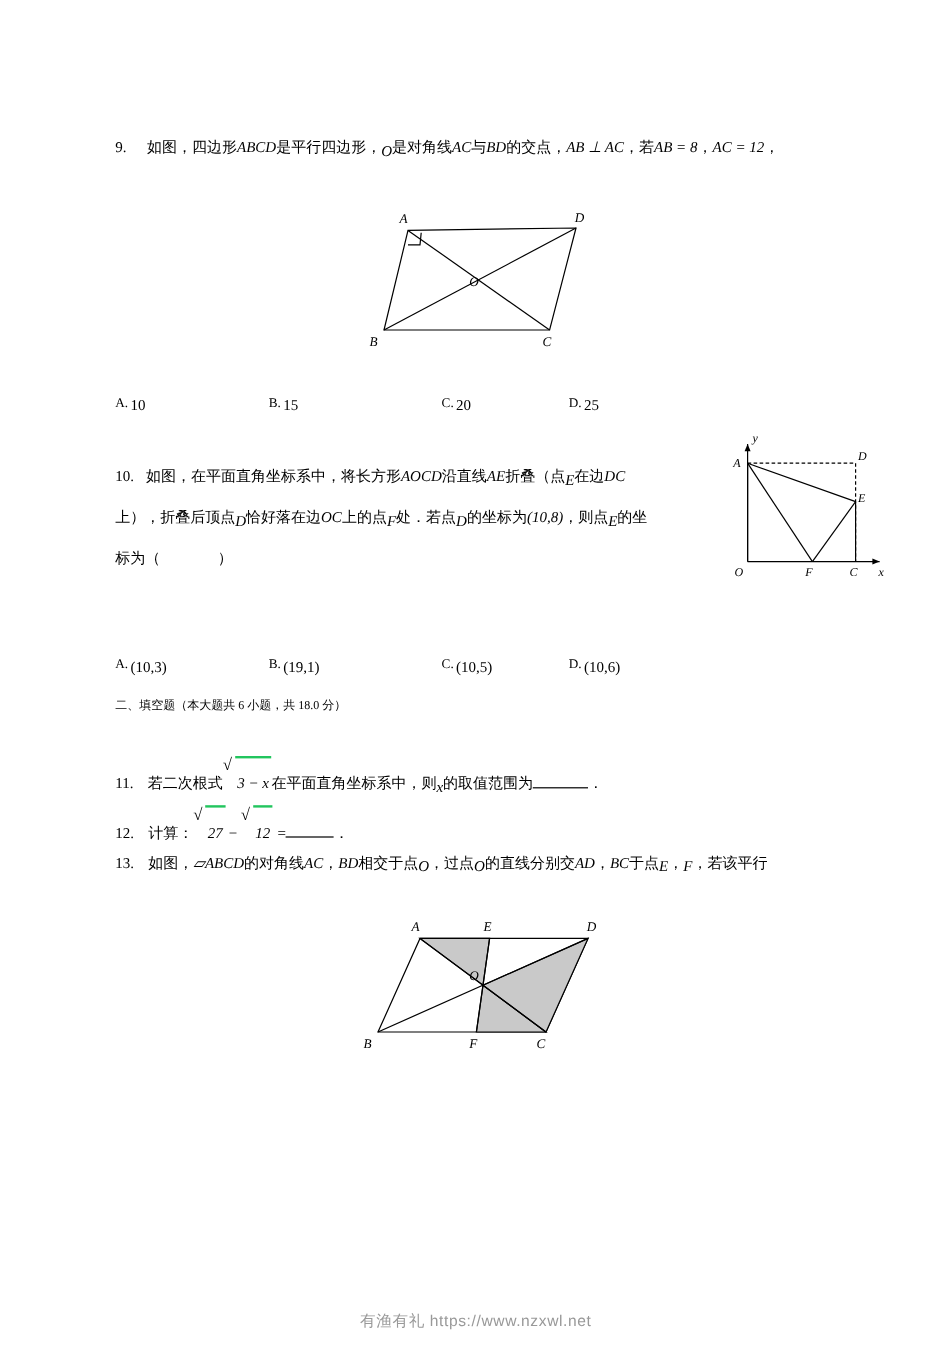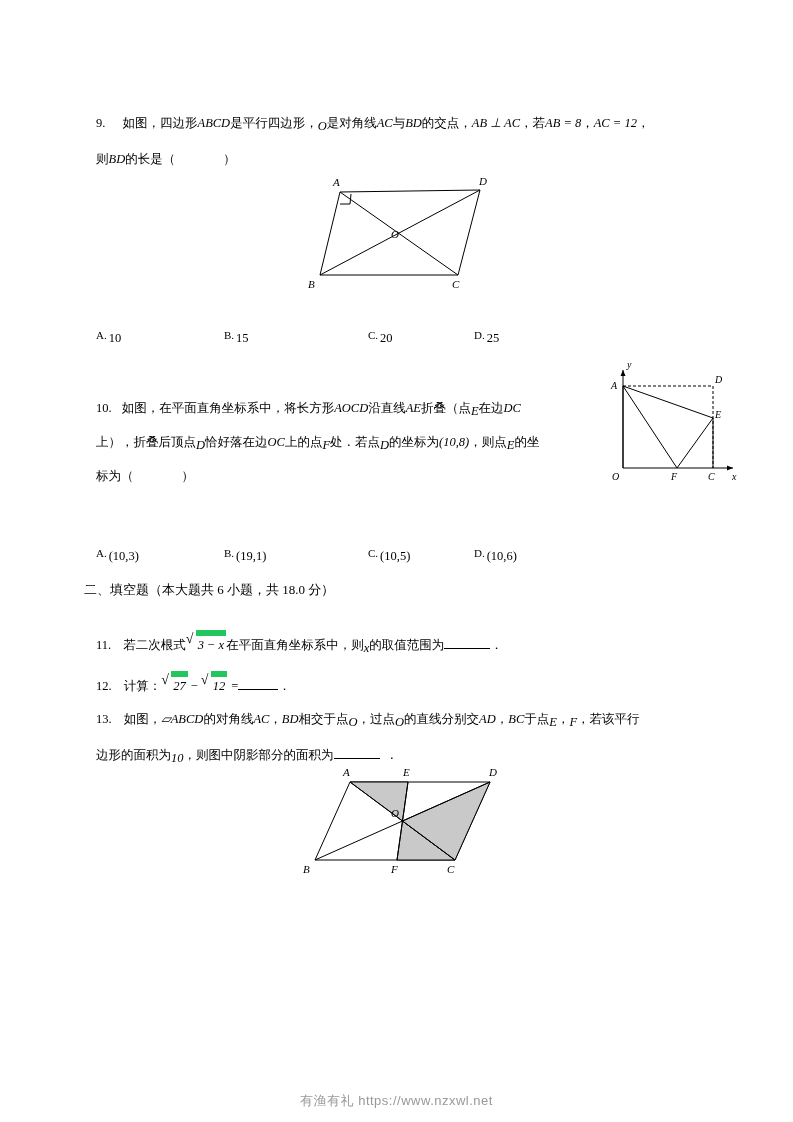--- a/index.html
+++ b/index.html
@@ -34,48 +34,45 @@
 
   
   .sqrt { display:inline-block; position:relative; padding-left:10px; }
   .sqrt::before {
     content:"√";
     position:absolute; left:0; top:-1px;
     font-size:14px;
   }
   .sqrt > .rad {
     display:inline-block;
-    border-top:6px solid #22c55e;
-    padding:0 2px;
+    border-top:2px solid #22c55e;
+    padding:12px 2px;
   }
 
-  .sectionhead { position:absolute; left:84px; font-size:13px; }
+  .sectionhead { position:absolute; left:96px; font-size:10px; }
 
   .watermark {
     position:absolute; left:0; top:1092px; width:793px;
     text-align:center; font-size:13px; color:#999;
     font-family:"Liberation Sans", sans-serif;
     letter-spacing:0.5px;
   }
   .fillblank { display:inline-block; border-bottom:1px solid #000; width:46px; }
   .fillblank-sm { display:inline-block; border-bottom:1px solid #000; width:40px; }
   svg text { font-family:"Liberation Serif", serif; font-style:italic; }
 </style>
 </head>
 <body>
 
 <div class="page">
 
   <div class="blk txt" id="q9">
     <div>
       <span class="num">9.</span>
       <span style="display:inline-block;width:14px"></span><span>如图，四边形</span><span class="mi">ABCD</span><span>是平行四边形，</span><span class="mi" style="position:relative;top:3px">O</span><span>是对角线</span><span class="mi">AC</span><span>与</span><span class="mi">BD</span><span>的交点，</span><span class="mi">AB ⊥ AC</span><span>，若</span><span class="mi">AB = 8</span><span>，</span><span class="mi">AC = 12</span><span>，</span>
-    </div>
-    <div class="line2">
-      <span>则</span><span class="mi">BD</span><span>的长是（</span><span style="display:inline-block;width:48px"></span><span>）</span>
     </div>
   </div>
 
   <div class="fig" style="left:280px; top:170px;">
     <svg width="250" height="120" viewBox="0 0 250 120">
 
       <polygon points="60,22 200,20 178,105 40,105" fill="none" stroke="#000" stroke-width="1"></polygon>
       <line x1="60" y1="22" x2="178" y2="105" stroke="#000" stroke-width="1"></line>
       <line x1="40" y1="105" x2="200" y2="20" stroke="#000" stroke-width="1"></line>
 
@@ -88,21 +85,21 @@
     </svg>
   </div>
 
   <div class="optrow" style="top:328px;">
     <span class="o1"><span class="lab">A.</span><span class="v">10</span></span>
     <span class="o2"><span class="lab">B.</span><span class="v">15</span></span>
     <span class="o3"><span class="lab">C.</span><span class="v">20</span></span>
     <span class="o4"><span class="lab">D.</span><span class="v">25</span></span>
   </div>
 
-  <div class="blk txt" style="left:96px; top:383px; width:520px;">
+  <div class="blk txt" style="left:96px; top:372px; width:520px;">
     <div>
       <span class="num">10.</span><span style="display:inline-block;width:10px"></span><span>如图，在平面直角坐标系中，将长方形</span><span class="mi">AOCD</span><span>沿直线</span><span class="mi">AE</span><span>折叠（点</span><span class="mi" style="position:relative;top:3px">E</span><span>在边</span><span class="mi">DC</span>
     </div>
     <div style="margin-top:16px">
       <span>上）</span><span>，折叠后顶点</span><span class="mi" style="position:relative;top:3px">D</span><span>恰好落在边</span><span class="mi">OC</span><span>上的点</span><span class="mi" style="position:relative;top:3px">F</span><span>处．若点</span><span class="mi" style="position:relative;top:3px">D</span><span>的坐标为</span><span class="mi">(10,8)</span><span>，则点</span><span class="mi" style="position:relative;top:3px">E</span><span>的坐</span>
     </div>
     <div style="margin-top:16px">
       <span>标为（</span><span style="display:inline-block;width:48px"></span><span>）</span>
     </div>
   </div>
@@ -148,23 +145,20 @@
   </div>
 
   <div class="blk txt" style="left:96px; top:655px; width:620px;">
     <span class="num">12.</span><span style="display:inline-block;width:12px"></span><span>计算：</span><span class="sqrt mi"><span class="rad">27</span></span><span style="display:inline-block;width:3px"></span><span>−</span><span style="display:inline-block;width:3px"></span><span class="sqrt mi"><span class="rad">12</span></span><span style="display:inline-block;width:4px"></span><span>=</span><span class="fillblank-sm"></span><span>．</span>
   </div>
 
   <div class="blk txt" style="left:96px; top:694px; width:630px;">
     <div>
       <span class="num">13.</span><span style="display:inline-block;width:12px"></span><span>如图，</span><span class="mi">▱ABCD</span><span>的对角线</span><span class="mi">AC</span><span>，</span><span class="mi">BD</span><span>相交于点</span><span class="mi" style="position:relative;top:3px">O</span><span>，过点</span><span class="mi" style="position:relative;top:3px">O</span><span>的直线分别交</span><span class="mi">AD</span><span>，</span><span class="mi">BC</span><span>于点</span><span class="mi" style="position:relative;top:3px">E</span><span>，</span><span class="mi" style="position:relative;top:3px">F</span><span>，若该平行</span>
     </div>
-    <div style="margin-top:18px">
-      <span>边形的面积为</span><span class="mi" style="position:relative;top:3px">10</span><span>，则图中阴影部分的面积为</span><span class="fillblank"></span><span style="display:inline-block;width:6px"></span><span>．</span>
-    </div>
   </div>
 
   <div class="fig" style="left:290px; top:760px;">
     <svg width="230" height="120" viewBox="0 0 230 120">
 
       <polygon points="60,22 200,22 165,100 25,100" fill="none" stroke="#000" stroke-width="1"></polygon>
 
       <polygon points="60,22 118,22 112.5,61" fill="#c9c9c9" stroke="#000" stroke-width="1"></polygon>
 
       <polygon points="112.5,61 165,100 107,100" fill="#c9c9c9" stroke="#000" stroke-width="1"></polygon>

